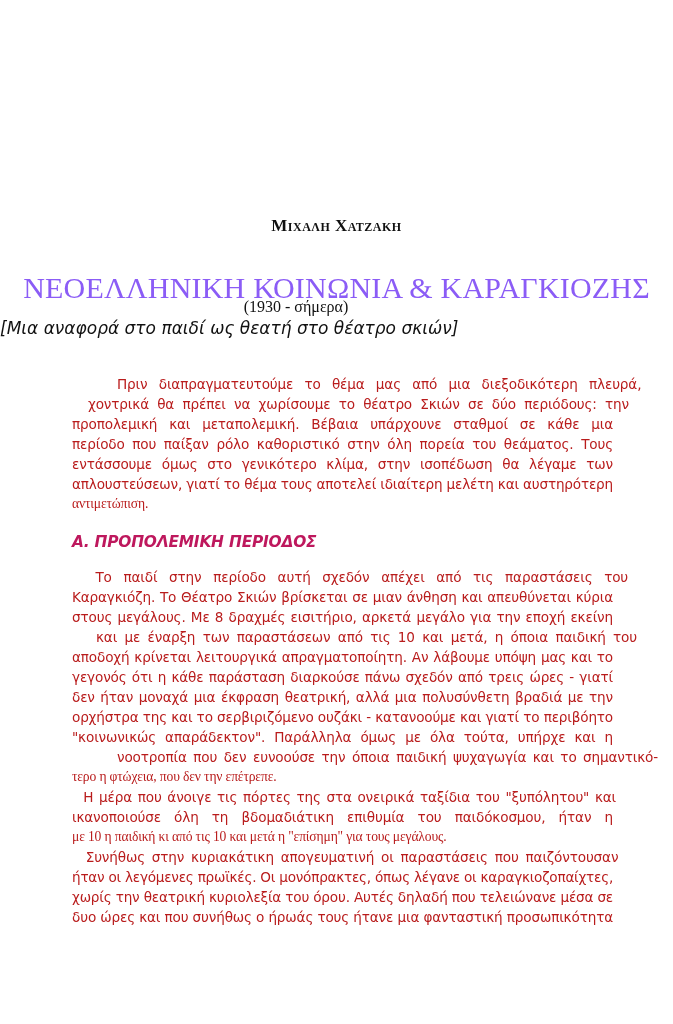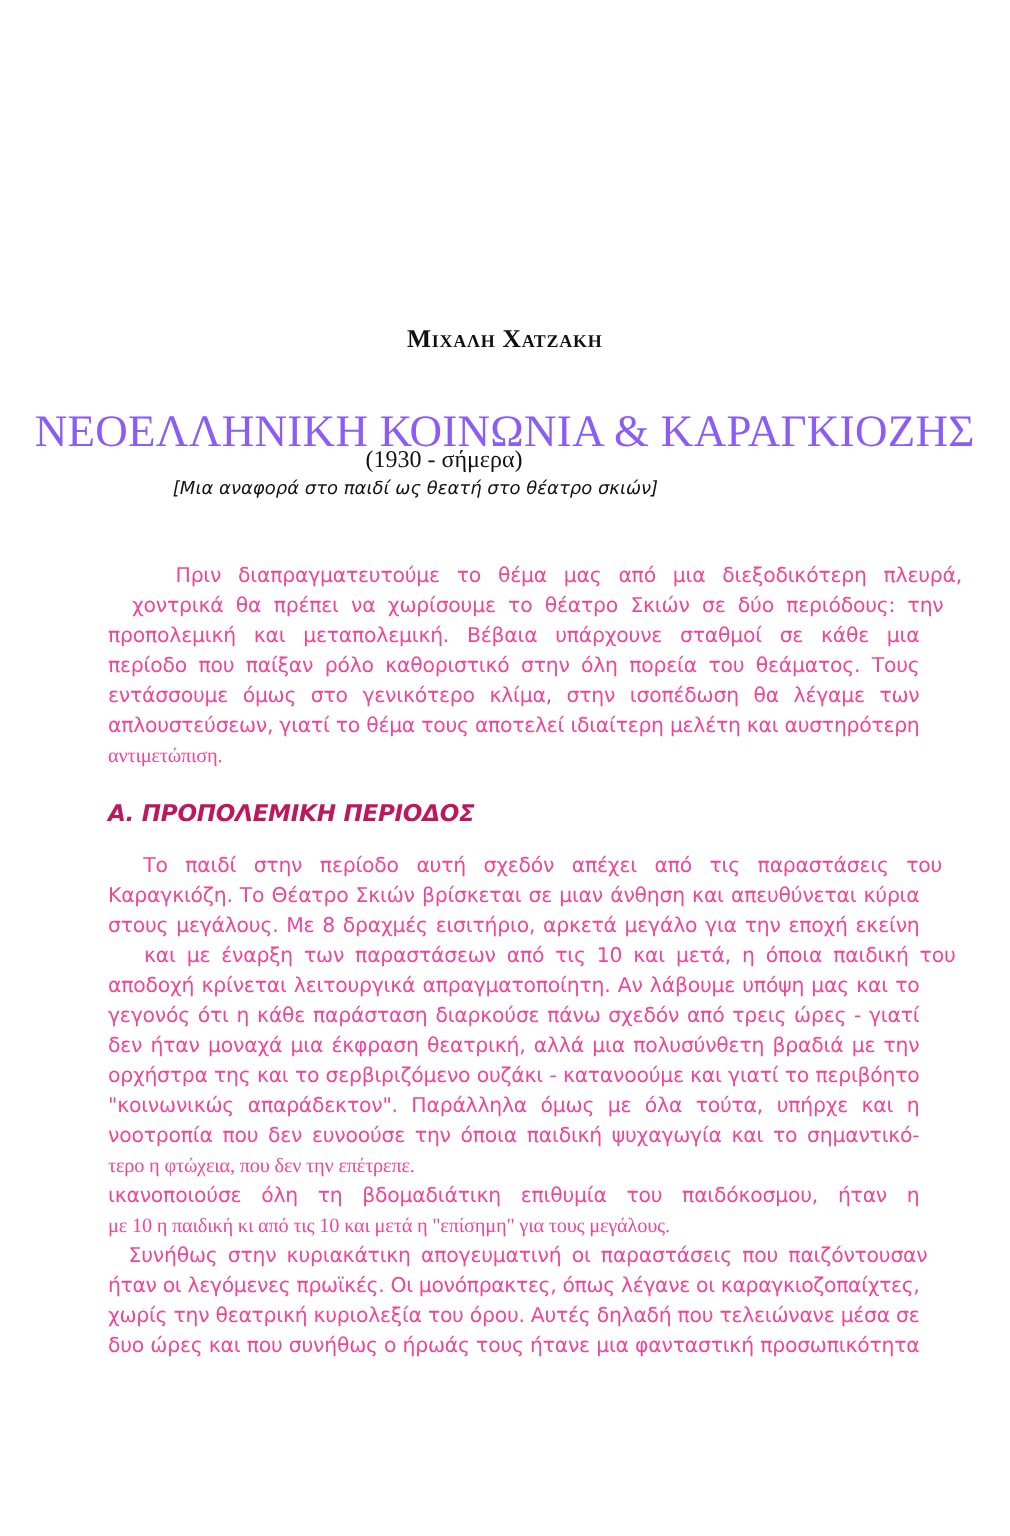--- a/index.html
+++ b/index.html
@@ -12,27 +12,27 @@
   }
   .title {
     position: absolute; left: 0; width: 673px; top: 271px; text-align: center;
     font-family: "Liberation Serif", serif; font-size: 30px; color: #8b5cf6; letter-spacing: 0.2px;
   }
   .subtitle {
     position: absolute; left: 0; width: 592px; top: 298px; text-align: center;
     font-family: "Liberation Serif", serif; font-size: 16px; color: #111;
   }
   .subtitle2 {
-    position: absolute; left: 0; width: 554px; top: 318px; text-align: center;
-    font-family: "DejaVu Sans", sans-serif; font-style: italic; font-size: 12px; color: #111;
+    position: absolute; left: 0; width: 554px; top: 318px; text-align: left;
+    font-family: "DejaVu Sans", sans-serif; font-style: italic; font-size: 17px; color: #111;
   }
   .body {
     position: absolute; left: 72px; width: 541px;
     font-family: "DejaVu Sans", sans-serif; font-size: 13.6px; line-height: 20px;
-    color: #ec4899; text-align: justify; letter-spacing: -0.15px;
+    color: #b91c1c; text-align: justify; letter-spacing: -0.15px;
   }
   .body .line { display: block; white-space: nowrap; text-align: justify; text-align-last: justify; height: 20px; overflow: visible; }
   .body .line.last { text-align-last: left; font-family: Liberation Serif, serif; }
   .intro { top: 374px; }
   .heading {
     position: absolute; left: 72px; top: 533px;
     font-family: "DejaVu Sans", sans-serif; font-weight: bold; font-style: italic;
     font-size: 15.4px; color: #be185d; letter-spacing: -0.2px;
   }
   .sect { top: 567px; }
@@ -61,22 +61,23 @@
   <div class="body sect">
     <span class="line" style="display: block; width: auto; word-spacing: 7.54531px;">&nbsp;&nbsp;Το παιδί στην περίοδο αυτή σχεδόν απέχει από τις παραστάσεις του</span>
     <span class="line" style="display: block; width: auto; word-spacing: 0.620313px;">Καραγκιόζη. Το Θέατρο Σκιών βρίσκεται σε μιαν άνθηση και απευθύνεται κύρια</span>
     <span class="line" style="display: block; width: auto; word-spacing: 1.04545px;">στους μεγάλους. Με 8 δραχμές εισιτήριο, αρκετά μεγάλο για την εποχή εκείνη</span>
     <span class="line" style="display: block; width: auto; word-spacing: 3.17067px; margin-left: 24px;">και με έναρξη των παραστάσεων από τις 10 και μετά, η όποια παιδική του</span>
     <span class="line" style="display: block; width: auto; word-spacing: 0.652778px;">αποδοχή κρίνεται λειτουργικά απραγματοποίητη. Αν λάβουμε υπόψη μας και το</span>
     <span class="line" style="display: block; width: auto; word-spacing: 1.05859px;">γεγονός ότι η κάθε παράσταση διαρκούσε πάνω σχεδόν από τρεις ώρες - γιατί</span>
     <span class="line" style="display: block; width: auto; word-spacing: 1.38778px;">δεν ήταν μοναχά μια έκφραση θεατρική, αλλά μια πολυσύνθετη βραδιά με την</span>
     <span class="line" style="display: block; width: auto; letter-spacing: -0.170765px;">ορχήστρα της και το σερβιριζόμενο ουζάκι - κατανοούμε και γιατί το περιβόητο</span>
     <span class="line" style="display: block; width: auto; word-spacing: 4.86111px;">"κοινωνικώς απαράδεκτον". Παράλληλα όμως με όλα τούτα, υπήρχε και η</span>
-    <span class="line" style="display: block; width: auto; word-spacing: 2.33281px;">νοοτροπία που δεν ευνοούσε την όποια παιδική ψυχαγωγία και το σημαντικό-</span>
+    <span class="line" style="display: block; width: auto; word-spacing: 2.33281px; margin-left: 45px;">νοοτροπία που δεν ευνοούσε την όποια παιδική ψυχαγωγία και το σημαντικό-</span>
     <span class="line last">τερο η φτώχεια, που δεν την επέτρεπε.</span>
+    <span class="line" style="display: block; width: auto; word-spacing: 1.50781px;">&nbsp;&nbsp;Η μέρα που άνοιγε τις πόρτες της στα ονειρικά ταξίδια του "ξυπόλητου" και</span>
     <span class="line" style="display: block; width: auto; word-spacing: 9.01562px;">ικανοποιούσε όλη τη βδομαδιάτικη επιθυμία του παιδόκοσμου, ήταν η</span>
     <span class="line last">με 10 η παιδική κι από τις 10 και μετά η "επίσημη" για τους μεγάλους.</span>
     <span class="line" style="display: block; width: auto; word-spacing: 2.67411px;">&nbsp;&nbsp;Συνήθως στην κυριακάτικη απογευματινή οι παραστάσεις που παιζόντουσαν</span>
     <span class="line" style="display: block; width: auto; letter-spacing: -0.235321px;">ήταν οι λεγόμενες πρωϊκές. Οι μονόπρακτες, όπως λέγανε οι καραγκιοζοπαίχτες,</span>
     <span class="line" style="display: block; width: auto; letter-spacing: -0.182083px;">χωρίς την θεατρική κυριολεξία του όρου. Αυτές δηλαδή που τελειώνανε μέσα σε</span>
     <span class="line" style="display: block; width: auto; word-spacing: 0.00852273px;">δυο ώρες και που συνήθως ο ήρωάς τους ήτανε μια φανταστική προσωπικότητα</span>
   </div>
 </div>
 
 </body></html>

